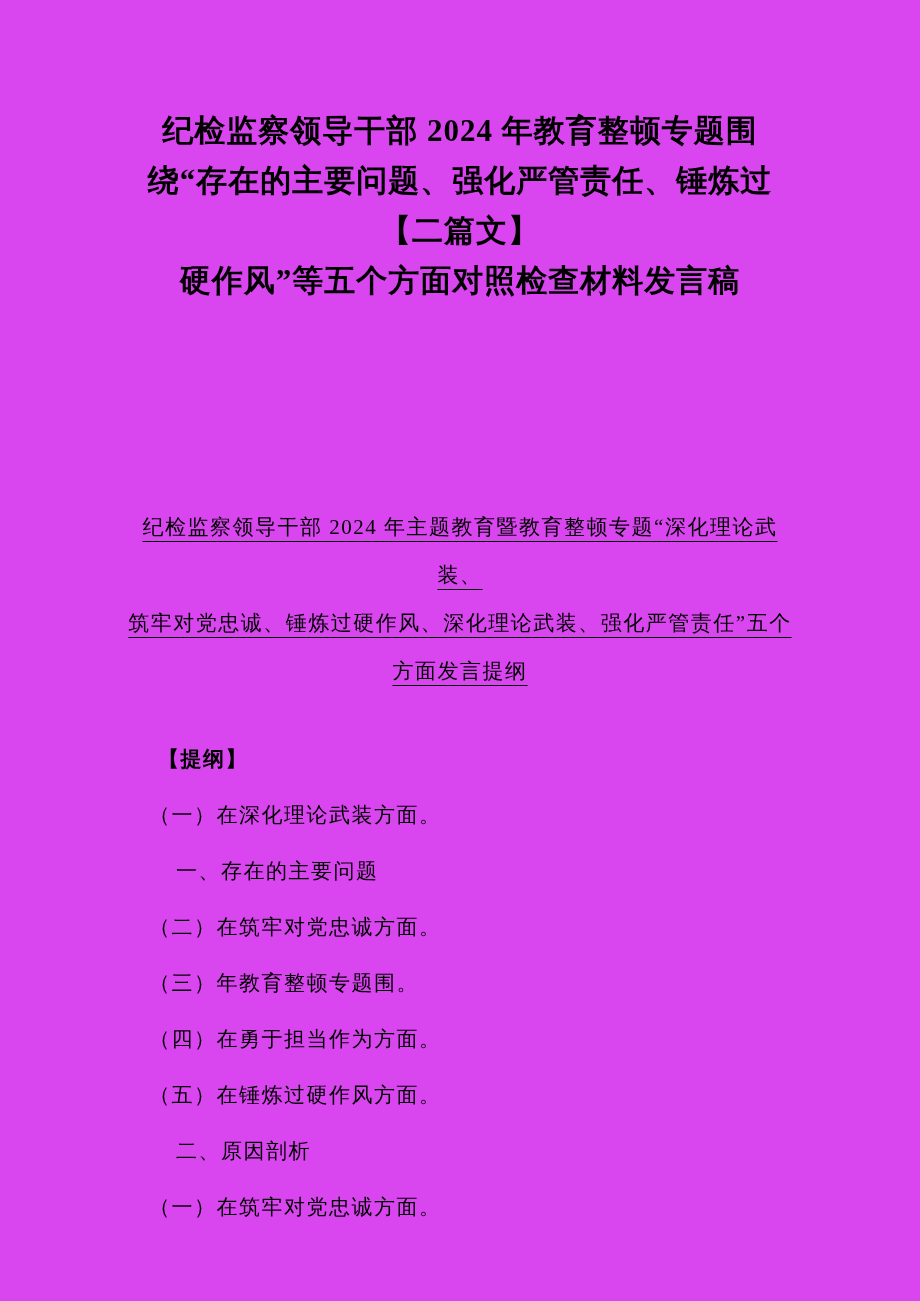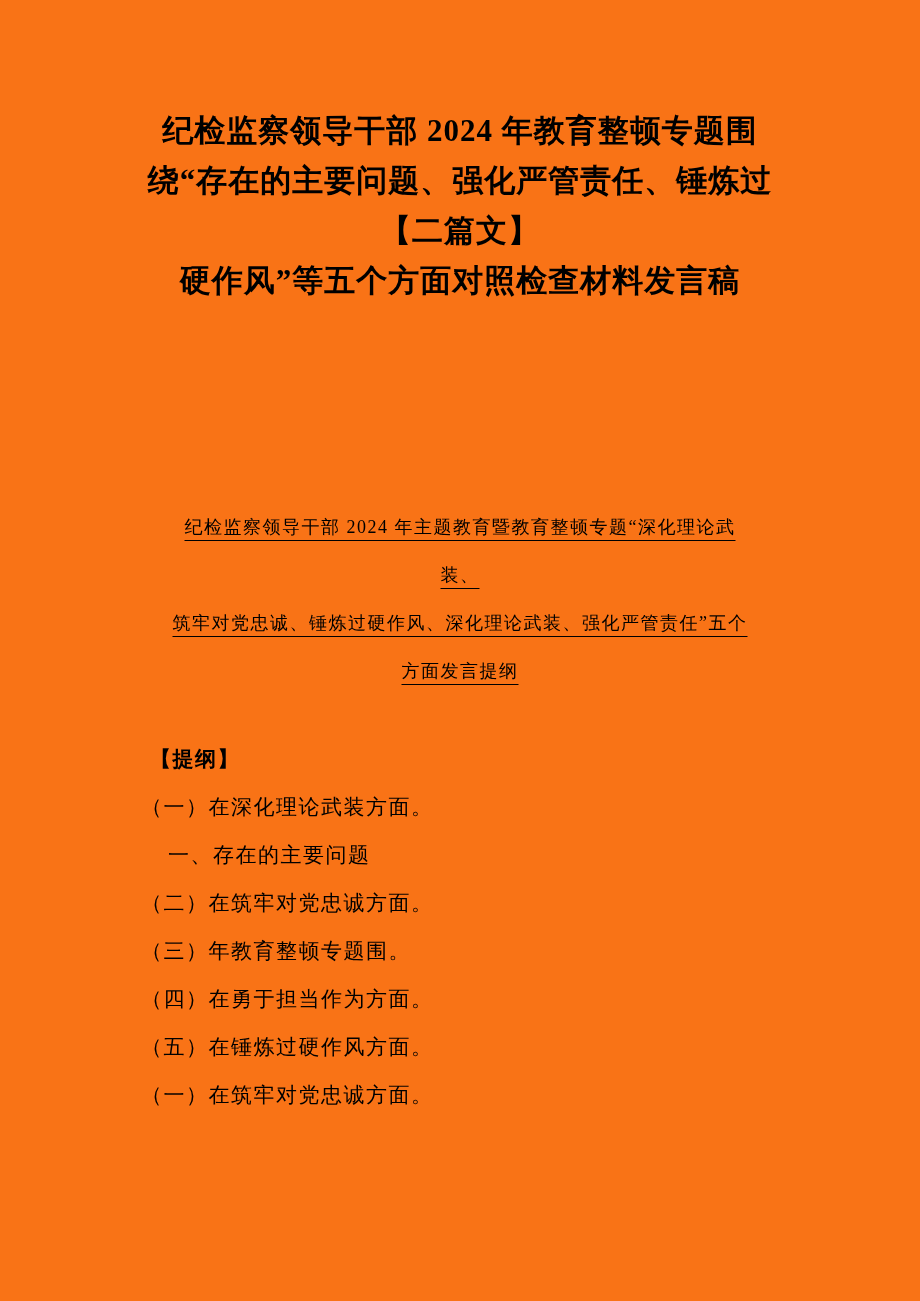--- a/index.html
+++ b/index.html
@@ -11,60 +11,60 @@
     width: 920px;
     height: 1301px;
     font-family: "Liberation Serif", "DejaVu Serif", serif;
     color: #000000;
     overflow: hidden;
   }
   .page {
     position: relative;
     width: 920px;
     height: 1301px;
-    background: #f97316;
+    background: #d946ef;
   }
   
   .doc-title {
     margin: 0;
     padding-top: 106px;
     text-align: center;
     font-size: 31px;
     font-weight: bold;
     line-height: 50px;
     letter-spacing: 1px;
   }
   .doc-title .title-line {
     display: block;
   }
   
   .doc-subtitle {
     margin-top: 197px;
     text-align: center;
-    font-size: 18px;
+    font-size: 21px;
     font-weight: normal;
     line-height: 48px;
     letter-spacing: 1.5px;
   }
   .doc-subtitle .subtitle-line {
     display: block;
     text-decoration: underline;
     text-underline-offset: 7px;
     text-decoration-thickness: 1px;
   }
   
   .outline {
     margin-top: 40px;
     padding-left: 141px;
     font-size: 21px;
     line-height: 48px;
     letter-spacing: 1.5px;
   }
   .outline p {
-    margin: 0;
+    margin: 8px;
     padding: 0;
   }
   .outline .outline-heading {
     font-weight: bold;
     padding-left: 9px;
   }
   .outline .section-indent {
     padding-left: 27px;
   }
 </style>
@@ -88,16 +88,17 @@
   </div>
 
   <div class="outline">
     <p class="outline-heading">【提纲】</p>
     <p class="outline-item">（一）在深化理论武装方面。</p>
     <p class="outline-item section-indent">一、存在的主要问题</p>
     <p class="outline-item">（二）在筑牢对党忠诚方面。</p>
     <p class="outline-item">（三）年教育整顿专题围。</p>
     <p class="outline-item">（四）在勇于担当作为方面。</p>
     <p class="outline-item">（五）在锤炼过硬作风方面。</p>
+    <p class="outline-item section-indent">二、原因剖析</p>
     <p class="outline-item">（一）在筑牢对党忠诚方面。</p>
   </div>
 
 </div>
 
 </body></html>

